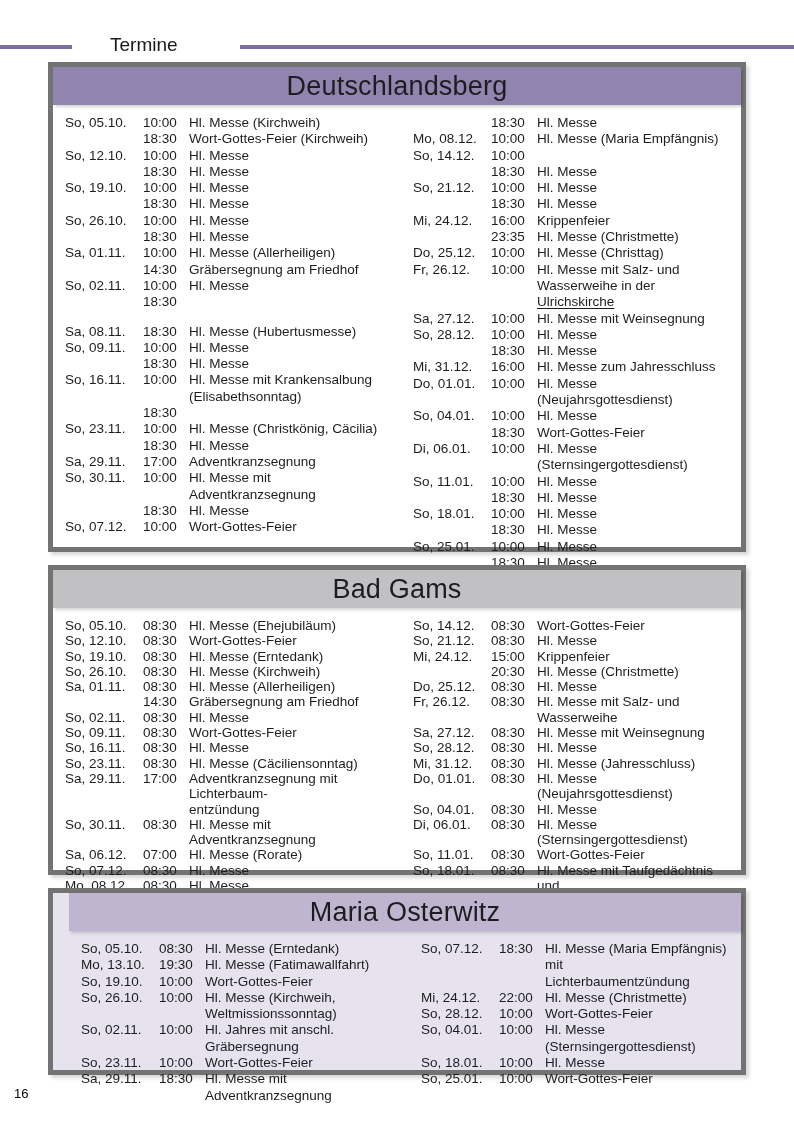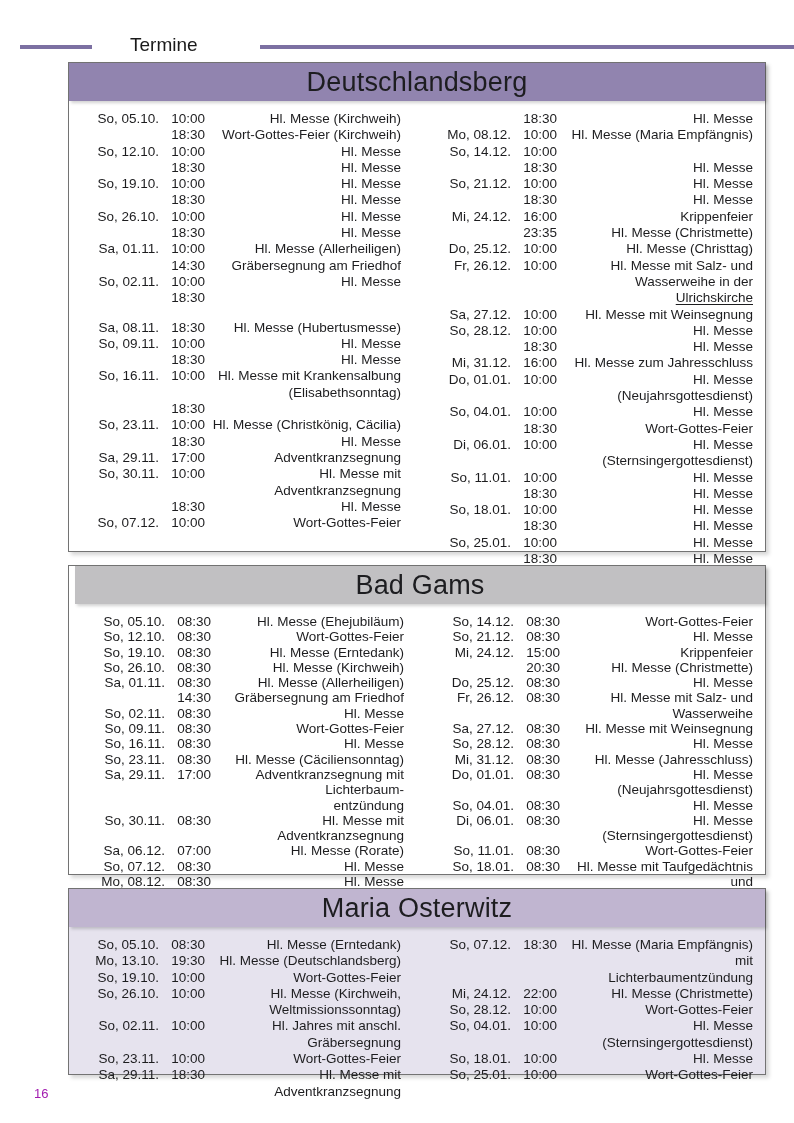--- a/index.html
+++ b/index.html
@@ -3,60 +3,60 @@
 <meta charset="utf-8">
 <style>
   * { margin: 0; padding: 0; box-sizing: border-box; }
   html, body { width: 794px; height: 1123px; background: #ffffff; }
   body {
     font-family: "Liberation Sans", "DejaVu Sans", sans-serif;
     color: var(--text, #1d1d1f);
     position: relative;
     overflow: hidden;
   }
-  .page { position: absolute; inset: 0; margin-left: 20px; }
+  .page { position: absolute; inset: 0; }
 
   
   .rule-left  { position: absolute; left: 0;   top: 45px; width: 72px; height: 4px; background: var(--rule, #7c70a2); }
   .rule-right { position: absolute; left: 240px; right: 0; top: 45px; height: 4px; background: var(--rule, #7c70a2); }
   .kicker     { position: absolute; left: 110px; top: 34px; font-size: 19px; color: #1a1a1a; }
 
   
   .section {
     position: absolute; left: 48px; width: 698px;
     background: #ffffff;
-    border: 1px solid #737373;
+    border: 5px solid #737373;
     box-shadow: 3px 3px 4px rgba(0,0,0,0.16);
   }
   .sec-0 { top: 62px;  height: 490px; }
-  .sec-1 { top: 565px; height: 310px; padding-left: 6px; }
-  .sec-2 { top: 888px; height: 187px; }
+  .sec-1 { top: 565px; height: 310px; }
+  .sec-2 { top: 888px; height: 187px; padding-left: 16px; }
 
   .banner {
     height: 38px; line-height: 38px; text-align: center;
     font-size: 27px; color: #1d1d20; letter-spacing: 0.2px;
     box-shadow: 2px 2px 3px rgba(0,0,0,0.18);
   }
 
-  .cols { display: flex; padding: 10px 12px 0 12px; column-gap: 32px; text-align: right; }
+  .cols { display: flex; padding: 10px 12px 0 12px; column-gap: 32px; }
   .col  { flex: 1 1 0; min-width: 0; }
 
   .row {
     display: grid;
     grid-template-columns: 78px 46px 1fr;
     font-size: 13.5px;
     line-height: 16.3px;
   }
   .sec-1 .row { line-height: 15.3px; }
   .row-gap { height: 13px; }
   .c-date { white-space: nowrap; }
   .c-time { white-space: nowrap; }
   .c-desc u { text-underline-offset: 2px; }
 
-  .page-number { position: absolute; left: 14px; top: 1086px; font-size: 13px; color: #a21caf; }
+  .page-number { position: absolute; left: 14px; top: 1086px; font-size: 13px; color: #000000; }
 </style>
 </head>
 <body>
 
 <div class="page">
 
   <div class="rule-left"></div>
   <div class="kicker">Termine</div>
   <div class="rule-right"></div>
 
@@ -468,21 +468,21 @@
     <div class="cols">
       <div class="col">
           <div class="row">
             <span class="c-date">So, 05.10.</span>
             <span class="c-time">08:30</span>
             <span class="c-desc">Hl. Messe (Erntedank)</span>
           </div>
           <div class="row">
             <span class="c-date">Mo, 13.10.</span>
             <span class="c-time">19:30</span>
-            <span class="c-desc">Hl. Messe (Deutschlandsberg)</span>
+            <span class="c-desc">Hl. Messe (Fatimawallfahrt)</span>
           </div>
           <div class="row">
             <span class="c-date">So, 19.10.</span>
             <span class="c-time">10:00</span>
             <span class="c-desc">Wort-Gottes-Feier</span>
           </div>
           <div class="row">
             <span class="c-date">So, 26.10.</span>
             <span class="c-time">10:00</span>
             <span class="c-desc">Hl. Messe (Kirchweih,<br>Weltmissionssonntag)</span>

